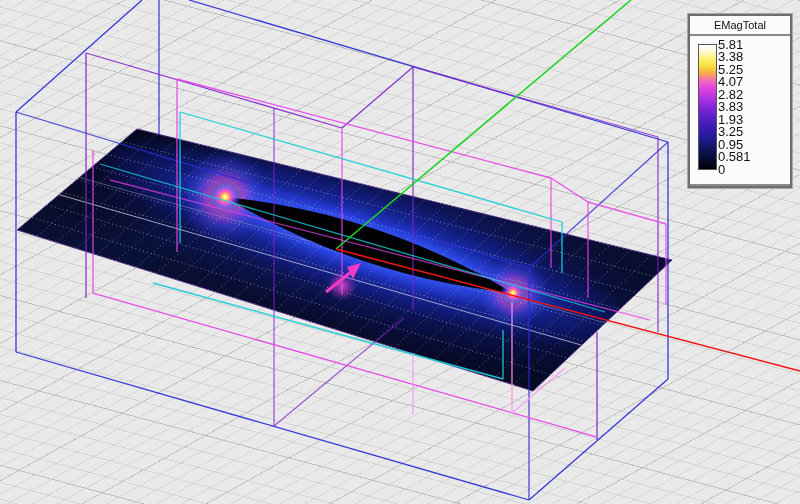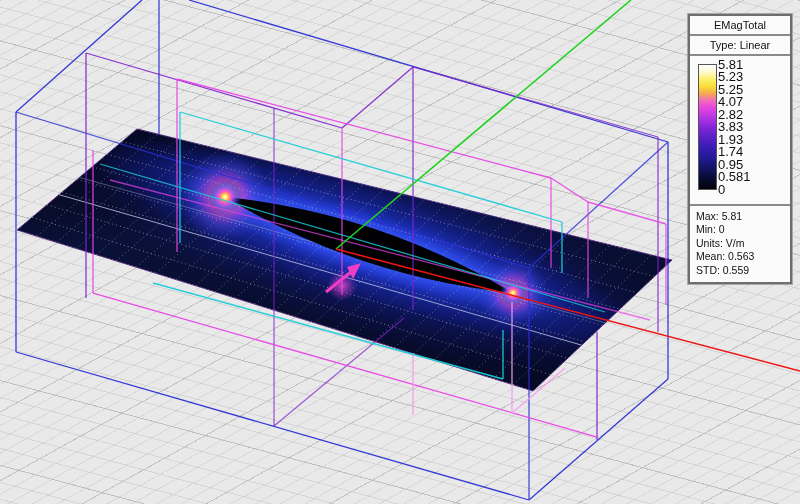--- a/index.html
+++ b/index.html
@@ -179,38 +179,30 @@
     </g>
 
     <g id="feedArrow">
       <line x1="326" y1="292" x2="351" y2="272" stroke-width="3.2" stroke="#f23cc8"></line>
       <polygon points="361,263 347,267 353,279" fill="#f23cc8"></polygon>
     </g>
   </svg>
 
   <div class="legend">
     <div class="legend-row">EMagTotal</div>
-    <div class="legend-row">Type: Linear</div>
     <div class="legend-scale">
       <div class="colorbar"></div>
       <div class="scale-labels" id="scaleLabels">
           <div>5.81</div>
-          <div>5.23</div>
+          <div>3.38</div>
           <div>5.25</div>
           <div>4.07</div>
           <div>2.82</div>
           <div>3.83</div>
           <div>1.93</div>
-          <div>1.74</div>
+          <div>3.25</div>
           <div>0.95</div>
           <div>0.581</div>
           <div>0</div>
         </div>
     </div>
-    <div class="legend-stats" id="legendStats">
-        <div>Max: 5.81</div>
-        <div>Min: 0</div>
-        <div>Units: V/m</div>
-        <div>Mean: 0.563</div>
-        <div>STD: 0.559</div>
-      </div>
   </div>
 </div>
 
 </body></html>

